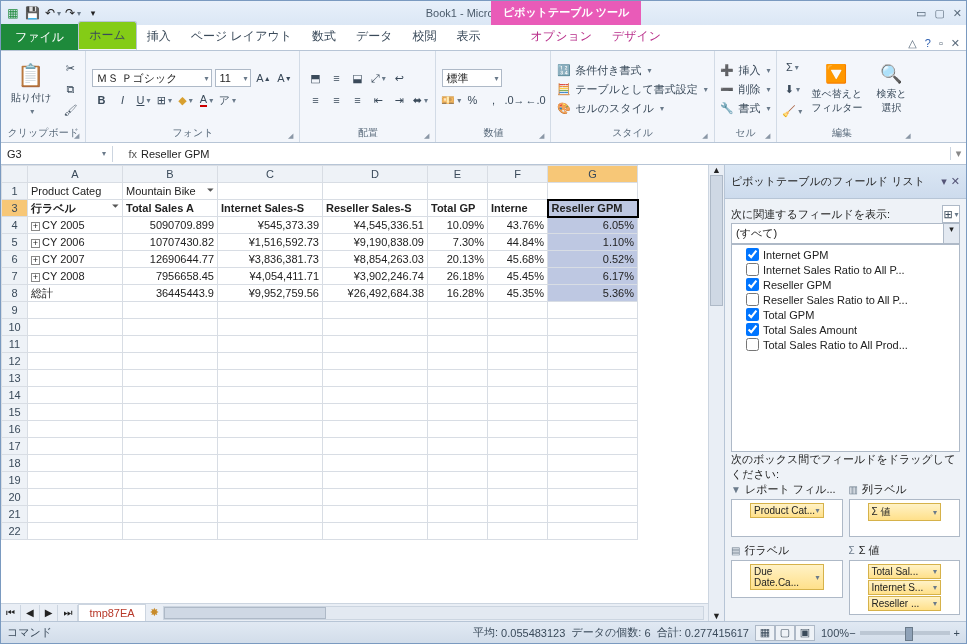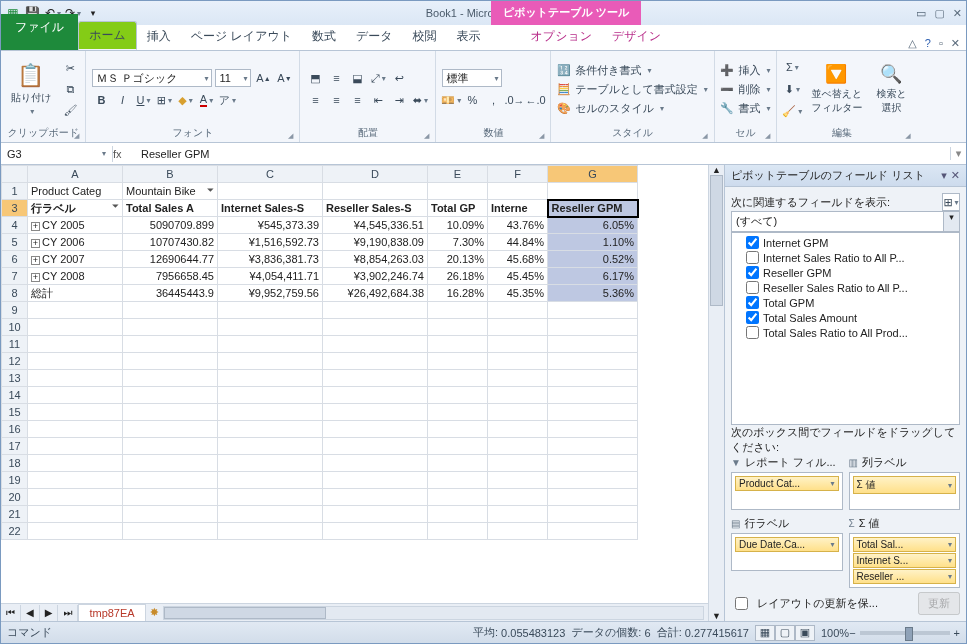--- a/index.html
+++ b/index.html
@@ -10,21 +10,21 @@
 .titlebar{height:24px;background:linear-gradient(#e8f0fa,#dbe7f5);display:flex;align-items:center;padding:0 4px;position:relative}
 .qat{display:flex;gap:4px;align-items:center}
 .qat .ic{width:16px;height:16px;display:flex;align-items:center;justify-content:center;font-size:12px}
 .title-center{position:absolute;left:0;right:0;text-align:center;pointer-events:none;color:#4b5b6b}
 .ctx-tab{position:absolute;left:490px;top:0;height:24px;padding:4px 12px;background:#e95bb8;color:#fff;font-weight:bold;font-size:11px}
 .winbtns{margin-left:auto;display:flex;gap:8px;color:#5a6b7c}
 .winbtns span{cursor:pointer}
 
 
 .ribbon-tabs{height:26px;background:#fff;display:flex;align-items:flex-end;border-bottom:1px solid #b7c5d6;position:relative}
-.file-tab{background:#1e8a3b;color:#fff;padding:5px 14px;font-size:12px;height:36px}
+.file-tab{background:#1e8a3b;color:#fff;padding:5px 14px;font-size:12px;height:26px}
 .rtab{padding:5px 10px;font-size:12px;color:#3a4a5a;cursor:pointer}
 .rtab.active{background:#84cc16;border:1px solid #b7c5d6;border-bottom-color:#f3f6fb;border-radius:3px 3px 0 0}
 .rtab.ctx{color:#b82e8a}
 .help-right{margin-left:auto;display:flex;gap:8px;padding-right:6px;color:#5a6b7c}
 
 
 .ribbon{height:92px;background:#f3f6fb;border-bottom:1px solid #b7c5d6;display:flex}
 .grp{border-right:1px solid #d2dbe6;padding:3px 6px 2px;display:flex;flex-direction:column}
 .grp-body{flex:1;display:flex;align-items:center;gap:6px}
 .grp-label{font-size:10px;color:#5a6b7c;text-align:center;padding-top:2px;position:relative}
@@ -37,21 +37,21 @@
 .combo.font{width:120px}
 .combo.size{width:36px}
 .combo.numfmt{width:60px}
 .dd{font-size:8px;color:#6a7a8a;margin-left:2px}
 .mini-ic{width:18px;height:18px;display:flex;align-items:center;justify-content:center;font-size:11px;color:#3a4a5a;cursor:pointer}
 .txtlink{font-size:11px;color:#3a4a5a;display:flex;align-items:center;gap:4px;cursor:pointer}
 
 
 .fx-bar{height:22px;border-bottom:1px solid #b7c5d6;display:flex;align-items:center;background:#fff}
 .namebox{width:112px;border-right:1px solid #ccd5e0;padding:2px 6px;display:flex;align-items:center;justify-content:space-between}
-.fx-ic{width:24px;text-align:left;color:#555}
+.fx-ic{width:24px;text-align:right;color:#555}
 .fx-input{flex:1;padding:2px 4px}
 .fx-expand{width:16px;text-align:center;color:#888;border-left:1px solid #ccd5e0}
 
 
 .workspace{flex:1;display:flex;min-height:0}
 .sheet-area{flex:1;display:flex;flex-direction:column;min-width:0}
 .grid-wrap{flex:1;overflow:hidden;position:relative}
 table.grid{border-collapse:collapse;table-layout:fixed}
 .grid th,.grid td{border:1px solid #d8dde4;padding:0 3px;height:17px;font-size:11px;white-space:nowrap;overflow:hidden}
 .grid th{background:#eef2f7;color:#3a4a5a;text-align:center;font-weight:normal}
@@ -66,36 +66,36 @@
 .filter-ic{font-size:9px;color:#555;float:right}
 .hscroll{height:18px;border-top:1px solid #ccd5e0;display:flex;align-items:center;background:#e9eef5}
 .sheet-nav{display:flex;gap:0}
 .sheet-nav span{border-right:1px solid #ccd5e0;padding:2px 5px;font-size:10px;cursor:pointer}
 .sheet-tab{background:#fff;border:1px solid #ccd5e0;border-bottom:none;padding:2px 10px;font-size:11px;color:#b8392a}
 .sbar-track{flex:1;height:14px;background:#e3e9f1;border:1px solid #ccd5e0;margin:0 4px;position:relative}
 .sbar-thumb{position:absolute;height:100%;background:#cfd8e4;border:1px solid #aeb9c7}
 
 
 .pane{width:242px;border-left:1px solid #b7c5d6;display:flex;flex-direction:column;background:#eef2f7}
-.pane-title{background:linear-gradient(#dbe7f4,#cddbed);padding:3px 6px;display:flex;align-items:center;font-size:11px;border-bottom:1px solid #b7c5d6}
+.pane-title{background:linear-gradient(#dbe7f4,#cddbed);padding:9px 6px;display:flex;align-items:center;font-size:11px;border-bottom:1px solid #b7c5d6}
 .pane-title .pbtns{margin-left:auto;display:flex;gap:4px;color:#557}
 .pane-body{flex:1;padding:6px;display:flex;flex-direction:column;overflow:hidden}
 .sub-lbl{font-size:11px}
 .field-combo{display:flex}
 .field-combo .cb{flex:1;border:1px solid #aeb9c7;background:#fff;padding:2px 4px}
 .cb-btn{width:16px;border:1px solid #aeb9c7;border-left:none;background:#e3e9f1;text-align:center;font-size:9px;cursor:pointer}
 .field-list{flex:1;border:1px solid #aeb9c7;background:#fff;overflow-y:auto;padding:2px 2px 2px 14px}
 .fld{display:flex;align-items:center;gap:4px;padding:1px 0;font-size:11px}
 .fld input{margin:0}
 .drag-lbl{font-size:11px}
 .boxes{display:grid;grid-template-columns:1fr 1fr;gap:6px}
 .box h4{margin:0 0 2px;font-size:11px;font-weight:normal;display:flex;align-items:center;gap:4px}
 .box h4 .ic{font-size:10px;color:#6b7b8b}
 .droparea{border:1px solid #aeb9c7;background:#fff;min-height:38px;padding:2px}
-.chip{background:linear-gradient(#fff2c6,#ffe08a);border:1px solid #d6b24a;font-size:10px;padding:1px 3px;margin:1px 1px;display:flex;align-items:center}
+.chip{background:linear-gradient(#fff2c6,#ffe08a);border:1px solid #d6b24a;font-size:10px;padding:1px 3px;margin:1px 16px;display:flex;align-items:center}
 .chip .dd{margin-left:auto}
 .pane-foot{display:flex;align-items:center;gap:6px;font-size:11px;padding-top:4px}
 .pane-foot button{font-size:11px;padding:2px 8px}
 
 
 .status{height:22px;background:linear-gradient(#e1e9f3,#d2ddea);border-top:1px solid #b7c5d6;display:flex;align-items:center;padding:0 6px;font-size:11px;color:#3a4a5a}
 .status .sp{flex:1}
 .viewbtns{display:flex;gap:0;margin:0 6px}
 .viewbtns span{border:1px solid #aeb9c7;width:20px;height:16px;display:flex;align-items:center;justify-content:center;background:#eef2f7;cursor:pointer}
 .zoom{display:flex;align-items:center;gap:4px}
@@ -654,25 +654,20 @@
                 <span class="ic">Σ</span>
                 <span>Σ  値</span>
               </h4>
       <div class="droparea" id="box-vals">
                 <div class="chip">Total Sal...<span class="dd">▾</span></div>
                 <div class="chip">Internet S...<span class="dd">▾</span></div>
                 <div class="chip">Reseller ...<span class="dd">▾</span></div>
               </div>
      </div>
     </div>
-    <div class="pane-foot">
-     <input type="checkbox" style="">
-     <span style="flex:1">レイアウトの更新を保...</span>
-     <button disabled="">更新</button>
-    </div>
    </div>
   </div>
  </div>
 
  <div class="status">
   <span>コマンド</span>
   <span class="sp"></span>
   <span>平均:</span>&nbsp;<span>0.055483123</span>
   &nbsp;&nbsp;
   <span>データの個数:</span>&nbsp;<span>6</span>

